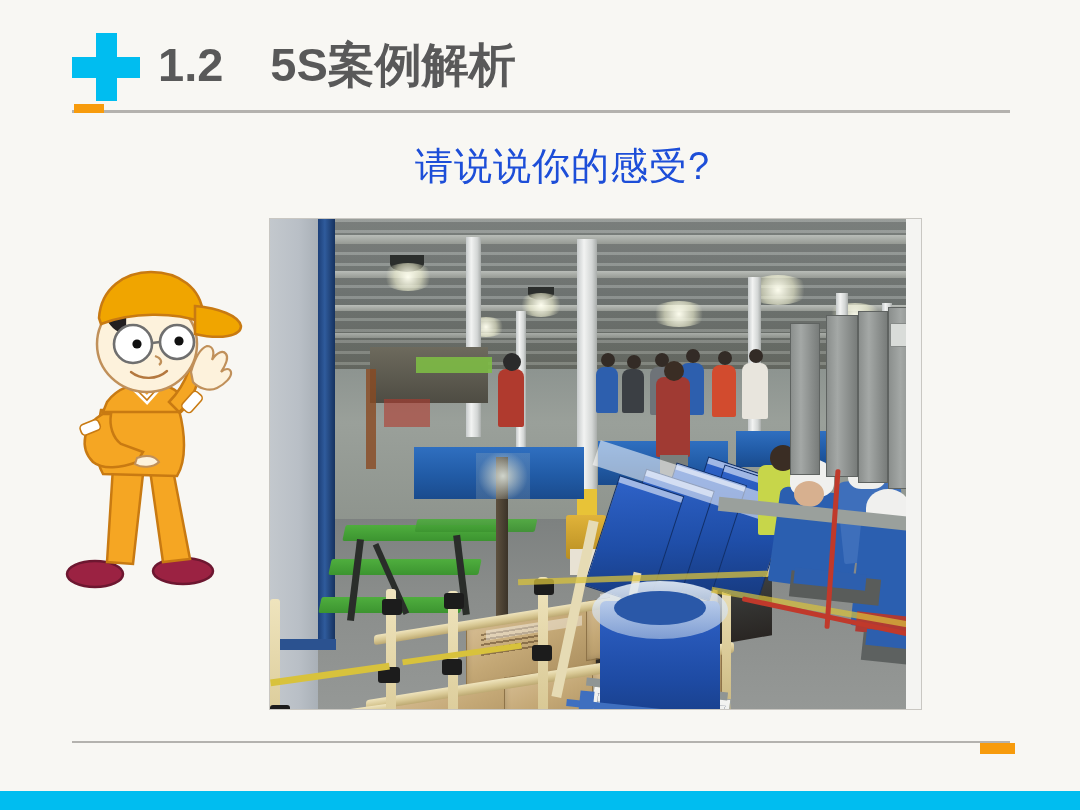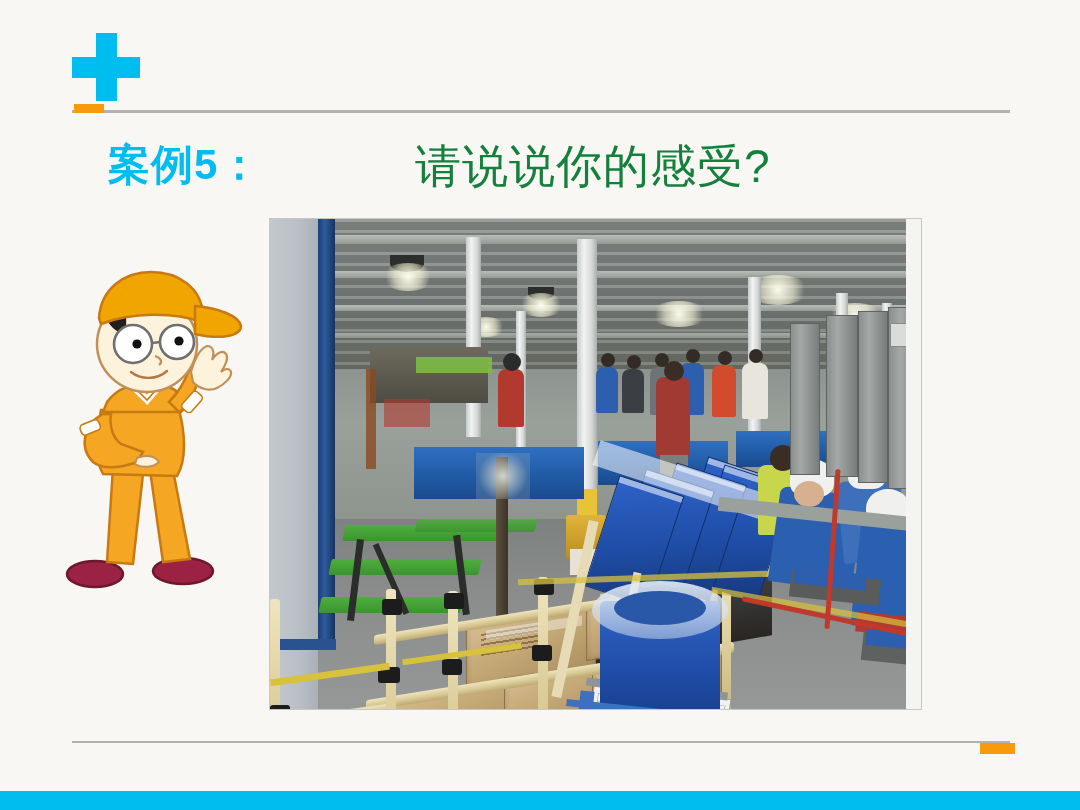--- a/index.html
+++ b/index.html
@@ -77,23 +77,23 @@
     font-weight: bold;
     color: var(--cyan);
     white-space: pre;
     line-height: 58px;
     letter-spacing: 1px;
   }
   #case-question {
     position: absolute;
     left: 415px;
     top: 139px;
-    font-size: 46px;
+    font-size: 38px;
     font-weight: normal;
-    color: #15803d;
+    color: #1d4ed8;
     white-space: pre;
     line-height: 54px;
     letter-spacing: 1px;
   }
 
   
   #photo {
     position: absolute;
     left: 270px;
     top: 219px;
@@ -290,25 +290,25 @@
 </head>
 <body>
 
 <div id="slide">
 
   <div id="plus-icon">
     <div class="bar-h"></div>
     <div class="bar-v"></div>
   </div>
 
+  <div id="slide-title">1.2　5S案例解析</div>
 
   <div id="header-rule"></div>
   <div id="header-accent"></div>
 
-  <div id="case-label">案例5：</div>
   <div id="case-question">请说说你的感受?</div>
 
   <div id="character">
     <svg width="190" height="330" viewBox="0 0 190 330" xmlns="http://www.w3.org/2000/svg">
 
       <ellipse cx="40" cy="312" rx="28" ry="13" fill="#9b2242" stroke="#6d1730" stroke-width="2.5"></ellipse>
       <ellipse cx="128" cy="309" rx="30" ry="13" fill="#9b2242" stroke="#6d1730" stroke-width="2.5"></ellipse>
 
       <path d="M58 205 L52 300 L78 302 L88 212 Z" fill="#f5a623" stroke="#c87a12" stroke-width="2.5"></path>
       <path d="M95 208 L108 300 L135 297 L118 208 Z" fill="#f5a623" stroke="#c87a12" stroke-width="2.5"></path>

